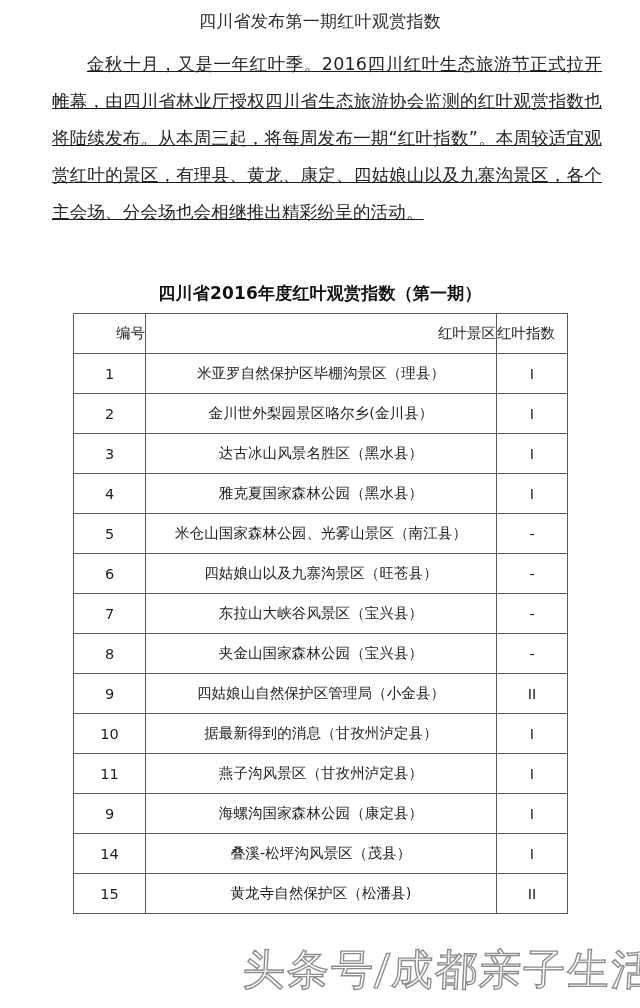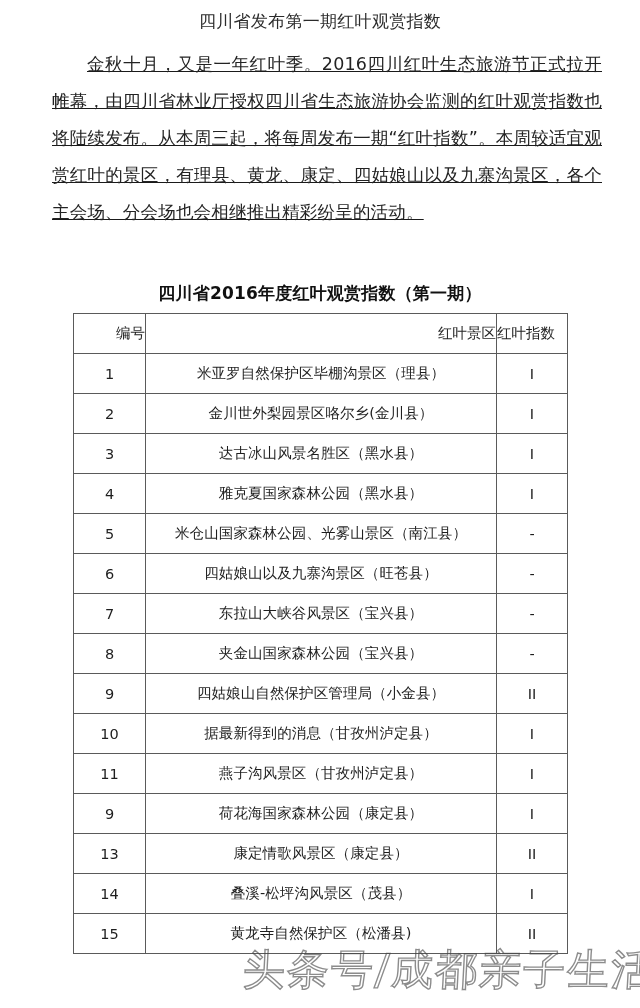--- a/index.html
+++ b/index.html
@@ -211,27 +211,22 @@
             <td class="cell-name">据最新得到的消息（甘孜州泸定县）</td>
             <td class="cell-index">I</td>
           </tr>
           <tr>
             <td class="cell-no">11</td>
             <td class="cell-name">燕子沟风景区（甘孜州泸定县）</td>
             <td class="cell-index">I</td>
           </tr>
           <tr>
             <td class="cell-no">9</td>
-            <td class="cell-name">荷花海国家森林公园（康定县）</td>
-            <td class="cell-index">I</td>
-          </tr>
-          <tr>
-            <td class="cell-no">13</td>
-            <td class="cell-name">康定情歌风景区（康定县）</td>
-            <td class="cell-index">II</td>
+            <td class="cell-name">海螺沟国家森林公园（康定县）</td>
+            <td class="cell-index">I</td>
           </tr>
           <tr>
             <td class="cell-no">14</td>
             <td class="cell-name">叠溪-松坪沟风景区（茂县）</td>
             <td class="cell-index">I</td>
           </tr>
           <tr>
             <td class="cell-no">15</td>
             <td class="cell-name">黄龙寺自然保护区（松潘县)</td>
             <td class="cell-index">II</td>

